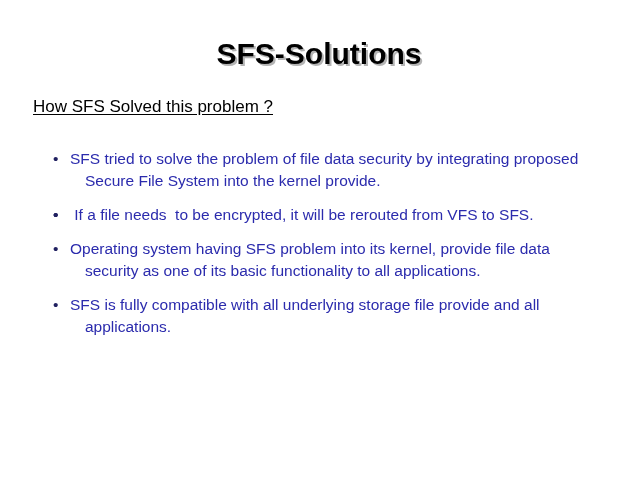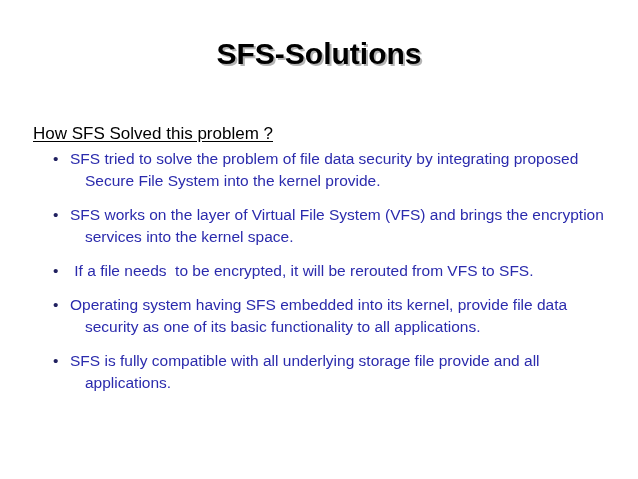--- a/index.html
+++ b/index.html
@@ -33,21 +33,21 @@
     color: #000000;
     letter-spacing: 0px;
     line-height: 36px;
     text-shadow: 2px 2px 0px #b4b4b4;
     white-space: nowrap;
   }
 
   
   #sub-heading {
     position: absolute;
-    top: 123px;
+    top: 96px;
     left: 33px;
     font-size: 17px;
     font-weight: normal;
     color: #000000;
     text-decoration: underline;
     text-underline-offset: 2px;
     line-height: 21px;
     white-space: pre;
   }
 
@@ -101,31 +101,30 @@
 
   <ul id="bullet-list">
 
     <li class="bullet-item">
       <span class="bullet-marker">•</span>
       <span class="wrap-text">SFS tried to solve the problem of file data security by integrating proposed Secure File System into the kernel provide.</span>
     </li>
 
     <li class="bullet-item">
       <span class="bullet-marker">•</span>
-      <span class="wrap-text">SFS works on the layer of Virtual File System (VFS) and brings the encryption services into the kernel space.</span>
     </li>
 
     <li class="bullet-item">
       <span class="bullet-marker">•</span>
       <span class="wrap-text"> If a file needs  to be encrypted, it will be rerouted from VFS to SFS.</span>
     </li>
 
     <li class="bullet-item">
       <span class="bullet-marker">•</span>
-      <span class="wrap-text">Operating system having SFS embedded into its kernel, provide file data security as one of its basic functionality to all applications.</span>
+      <span class="wrap-text">Operating system having SFS problem into its kernel, provide file data security as one of its basic functionality to all applications.</span>
     </li>
 
     <li class="bullet-item">
       <span class="bullet-marker">•</span>
       <span class="wrap-text">SFS is fully compatible with all underlying storage file provide and all applications.</span>
     </li>
 
   </ul>
 
 </div>

